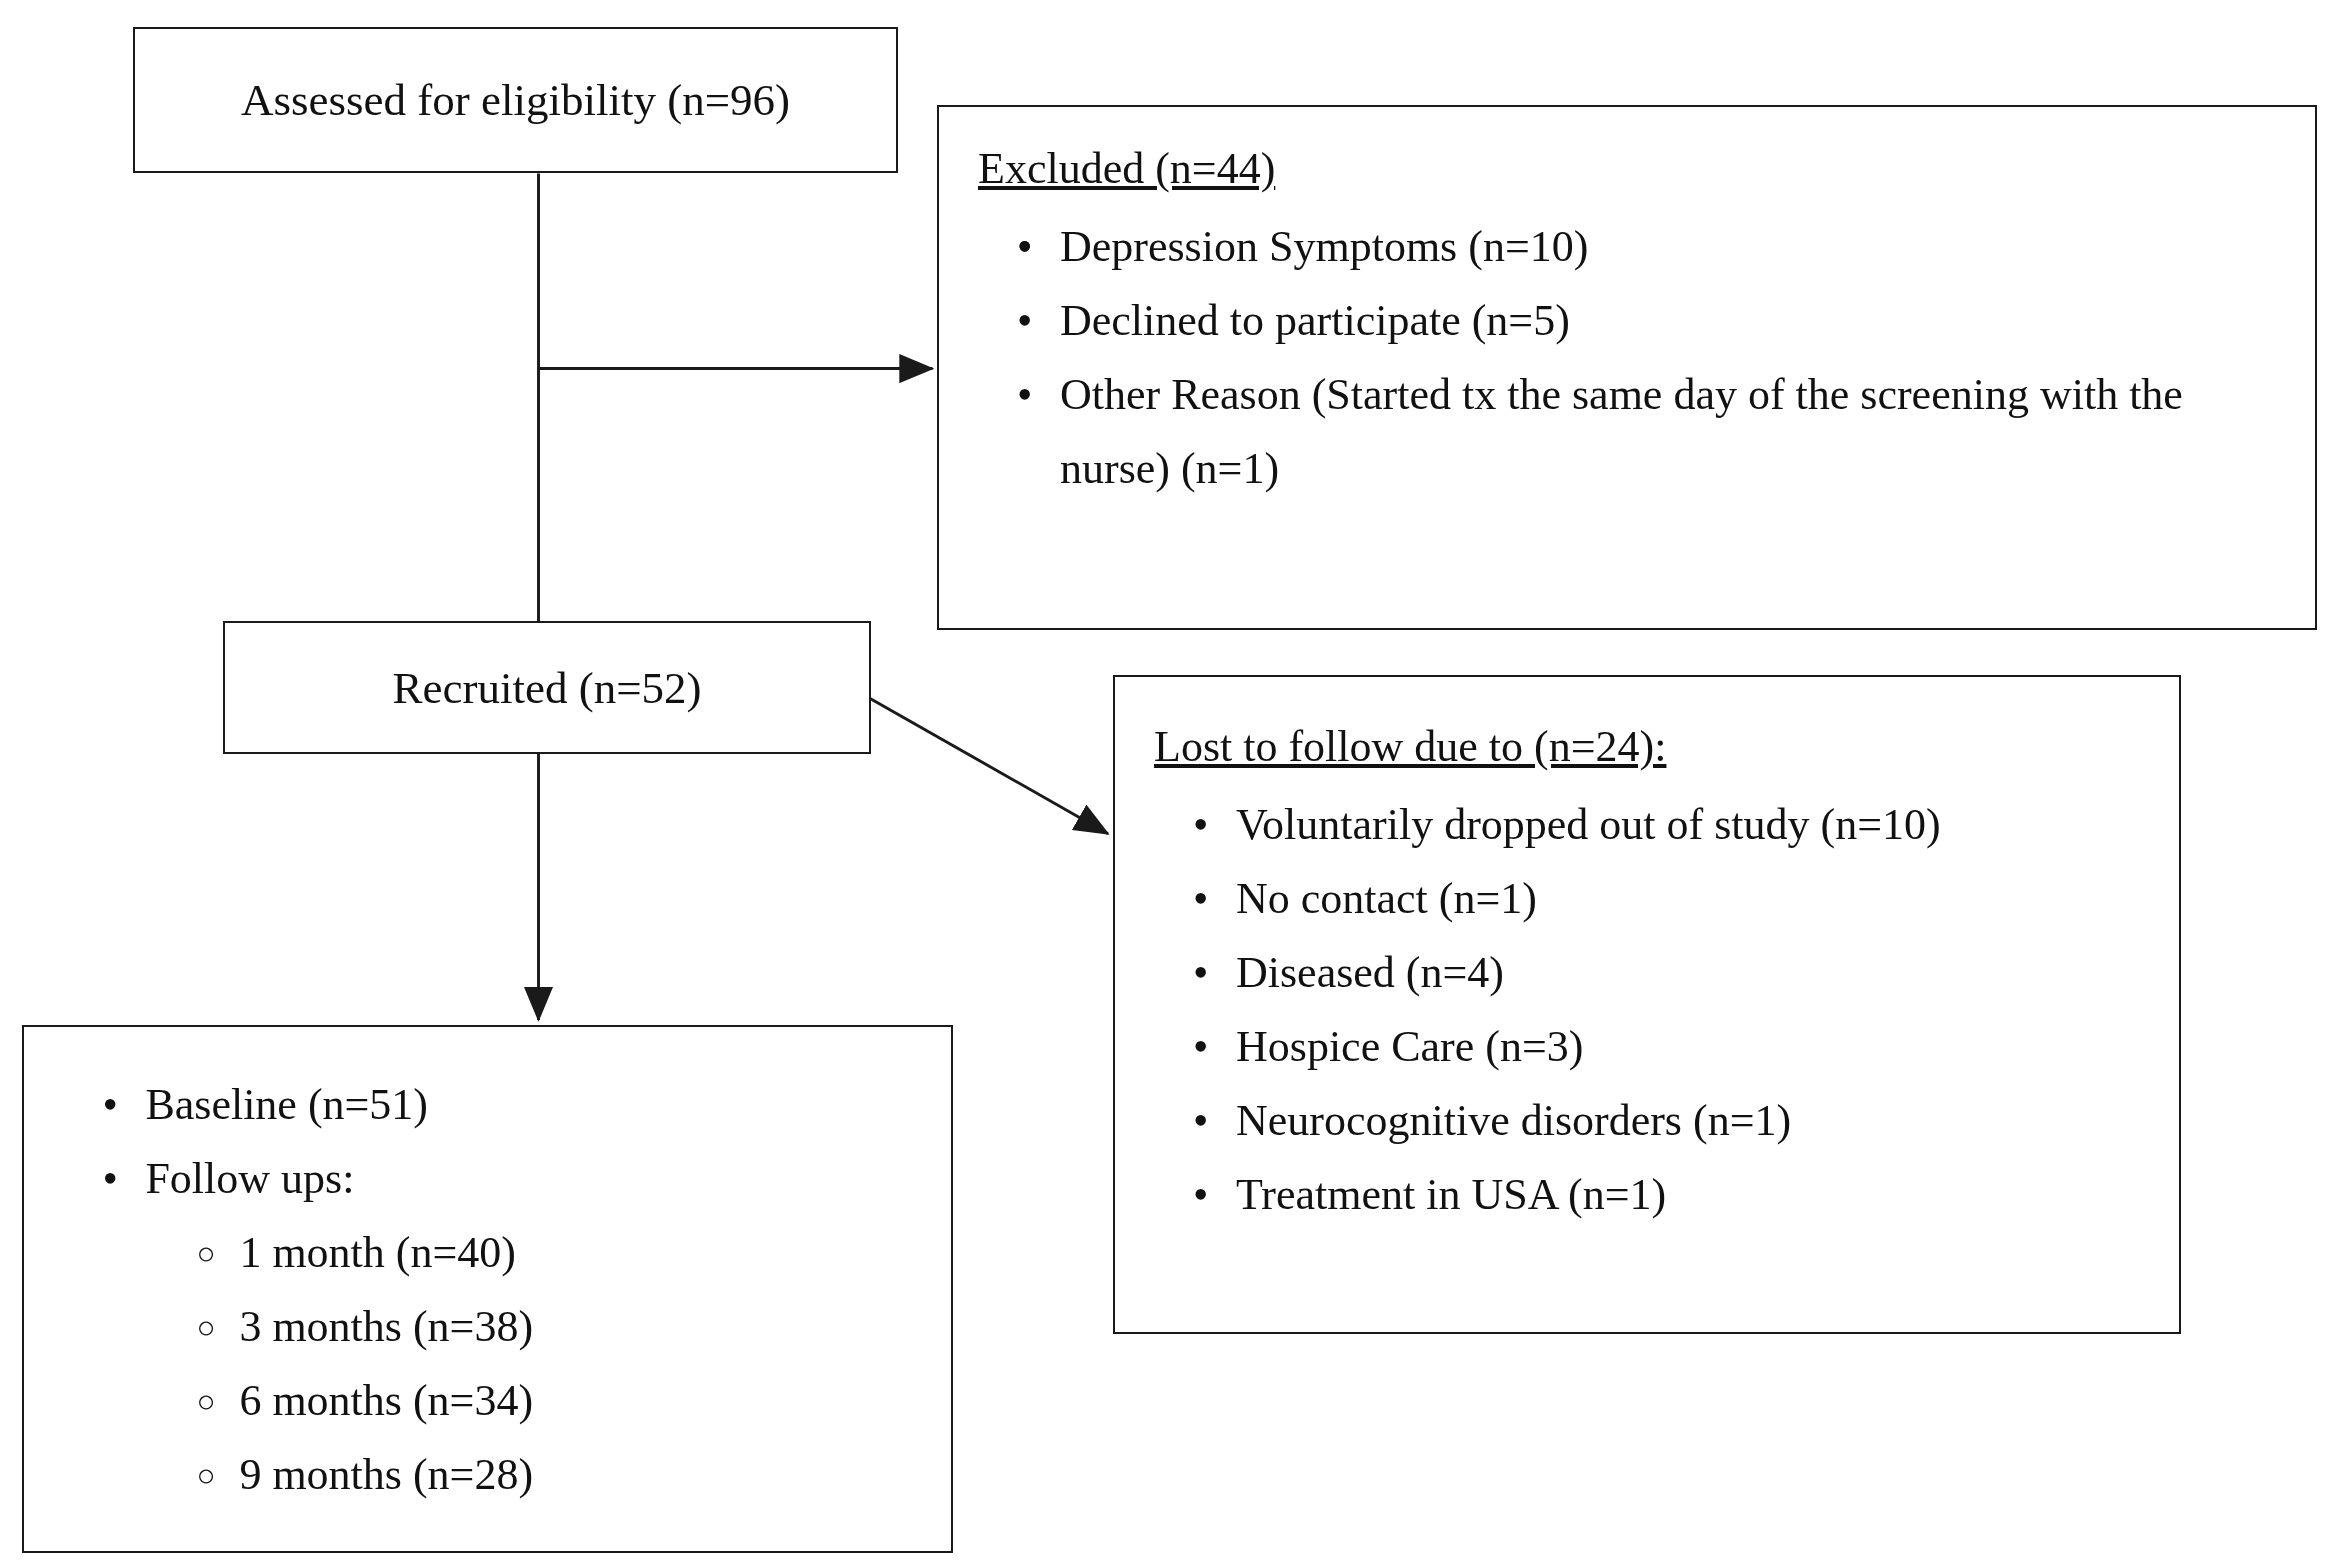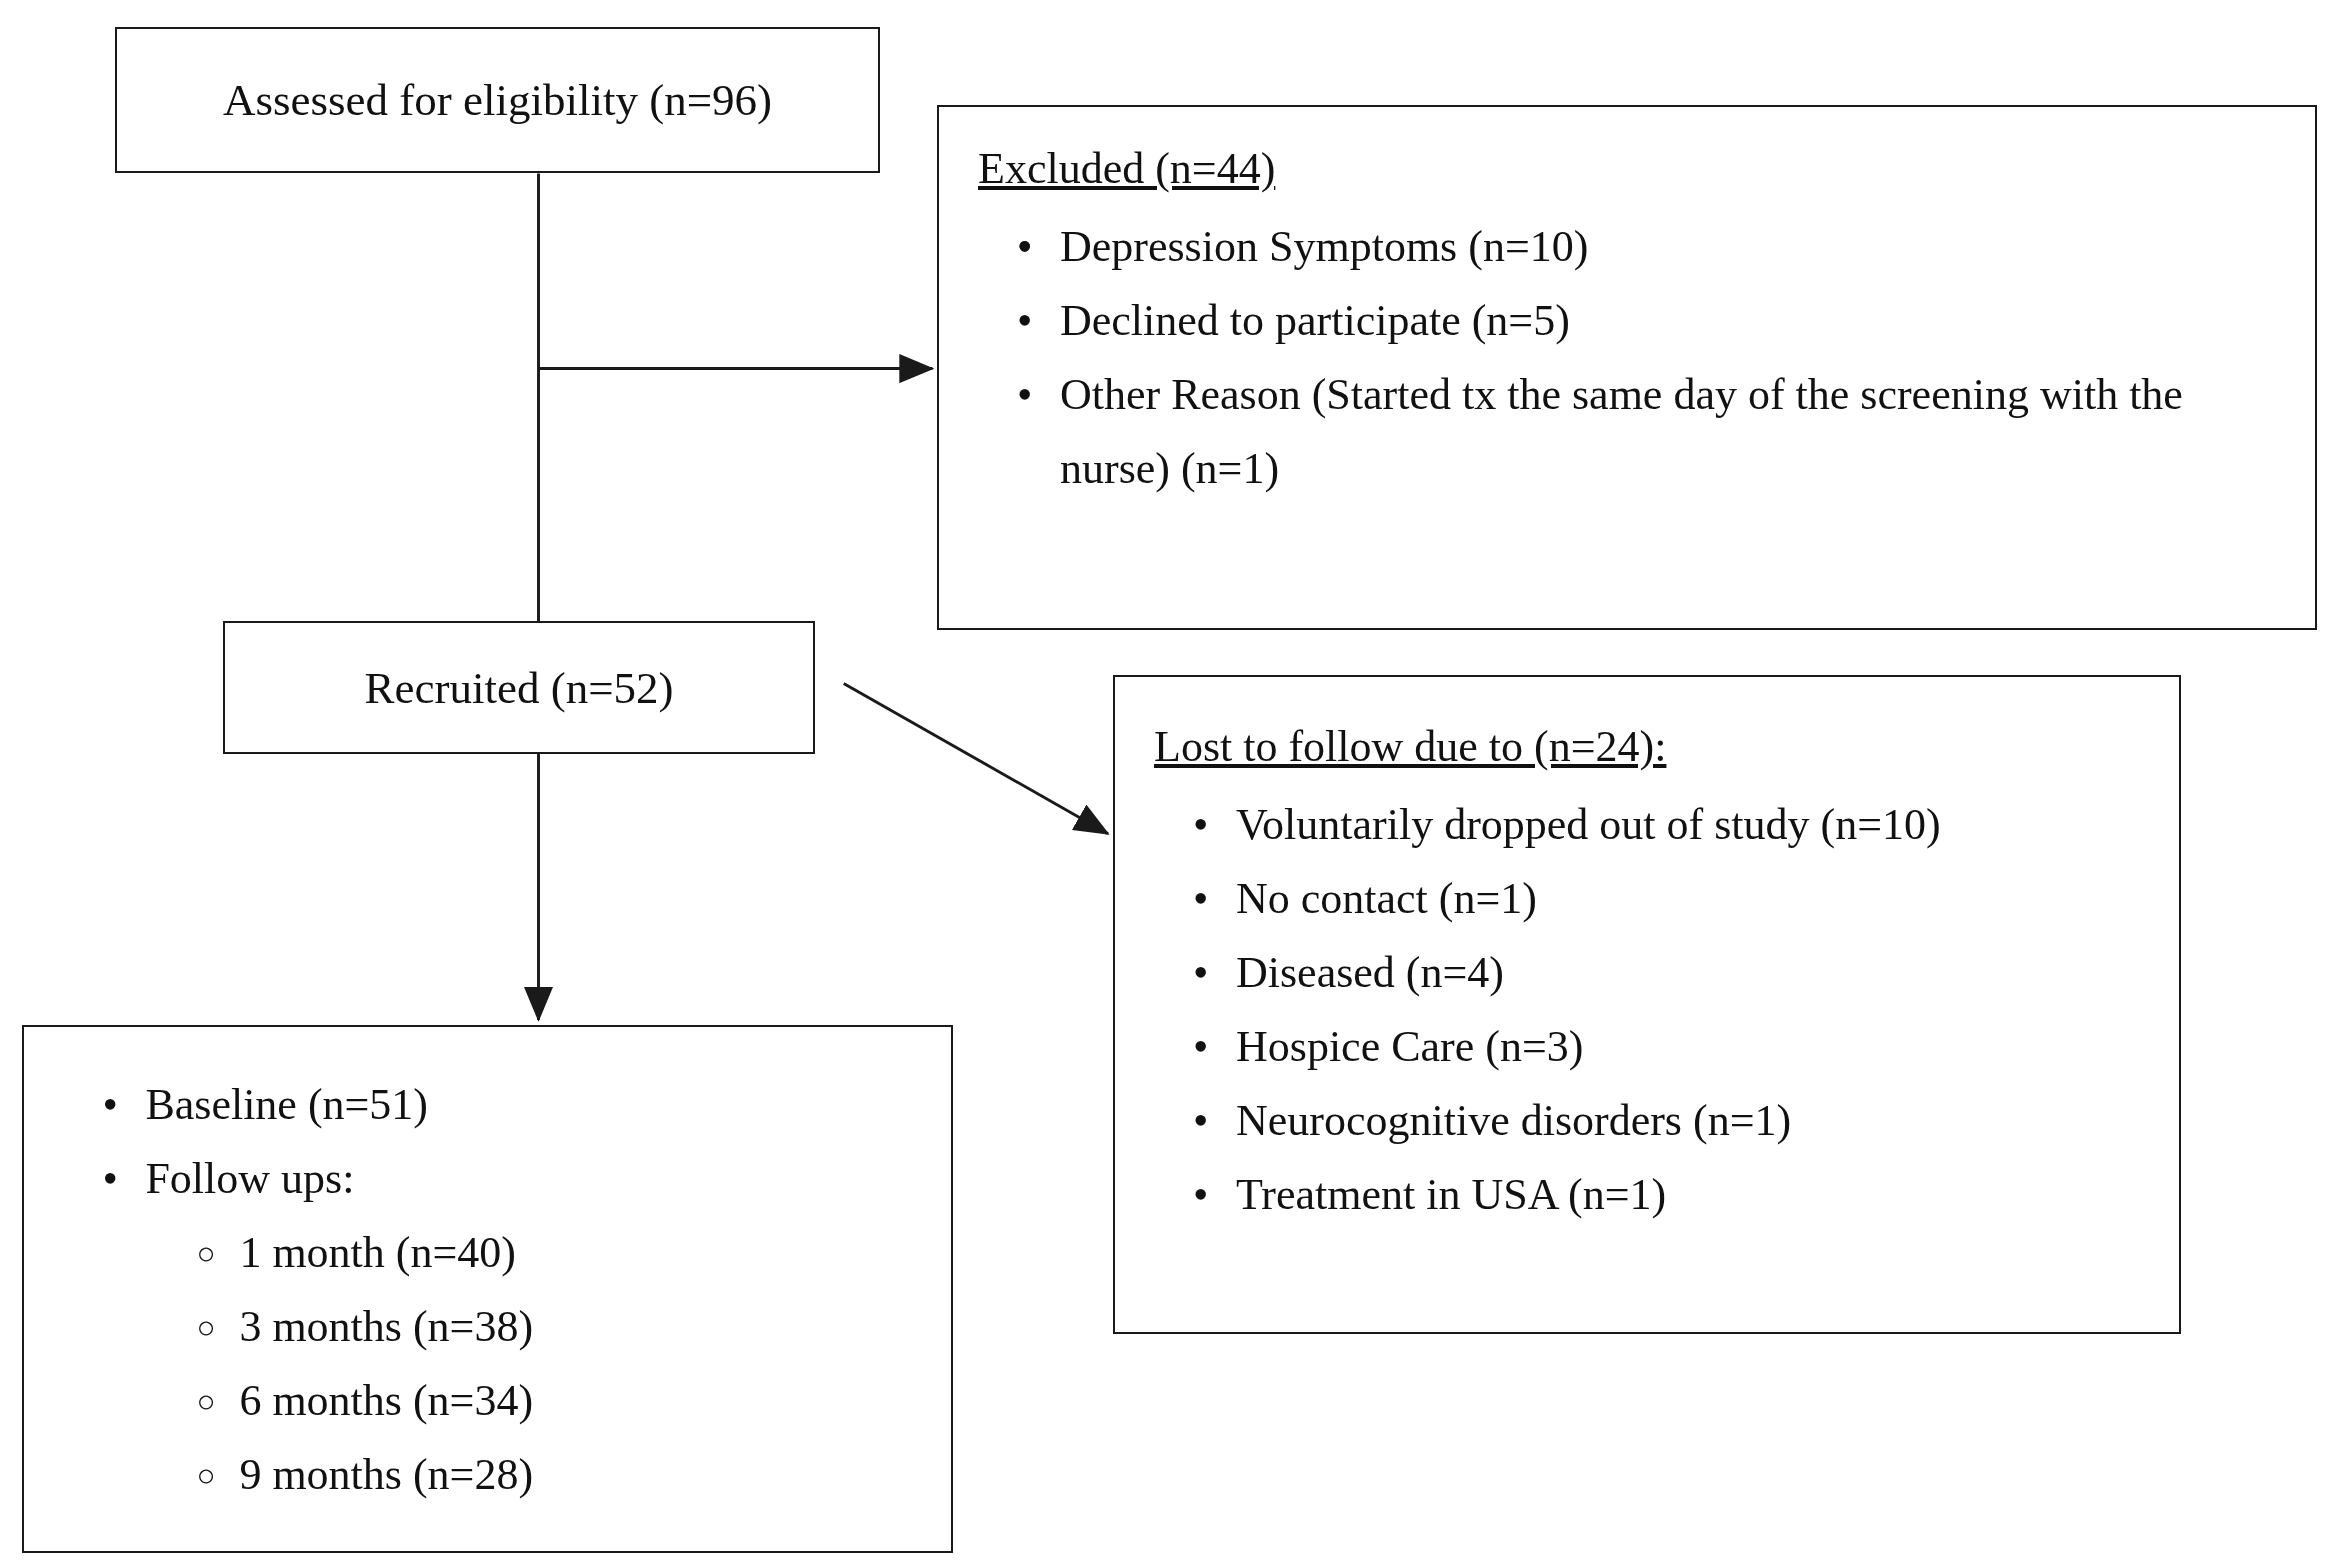--- a/index.html
+++ b/index.html
@@ -31,23 +31,23 @@
   .box.center {
     display: flex;
     align-items: center;
     justify-content: center;
     text-align: center;
   }
   .label {
     font-size: 45px;
     line-height: 1.2;
   }
-  .box-assessed { left: 115px; top: 27px;  width: 765px;  height: 146px; }
+  .box-assessed { left: 133px; top: 27px;  width: 765px;  height: 146px; }
   .box-excluded { left: 937px; top: 105px; width: 1380px; height: 525px; padding: 25px 45px 9.8px 39px; }
-  .box-recruited{ left: 223px; top: 621px; width: 592px;  height: 133px; }
+  .box-recruited{ left: 223px; top: 621px; width: 648px;  height: 133px; }
   .box-lost     { left: 1113px; top: 675px; width: 1068px; height: 659px; padding: 33px 39px 9.8px 39px; }
   .box-followup { left: 22.4px;  top: 1025px; width: 931px; height: 528px; padding: 41px 39px 9.8px 39px; }
 
   .box-title {
     font-size: 44px;
     line-height: 74px;
     margin: 0 0 3.9px 0;
     text-decoration: underline;
   }
   ul.flow-list {

